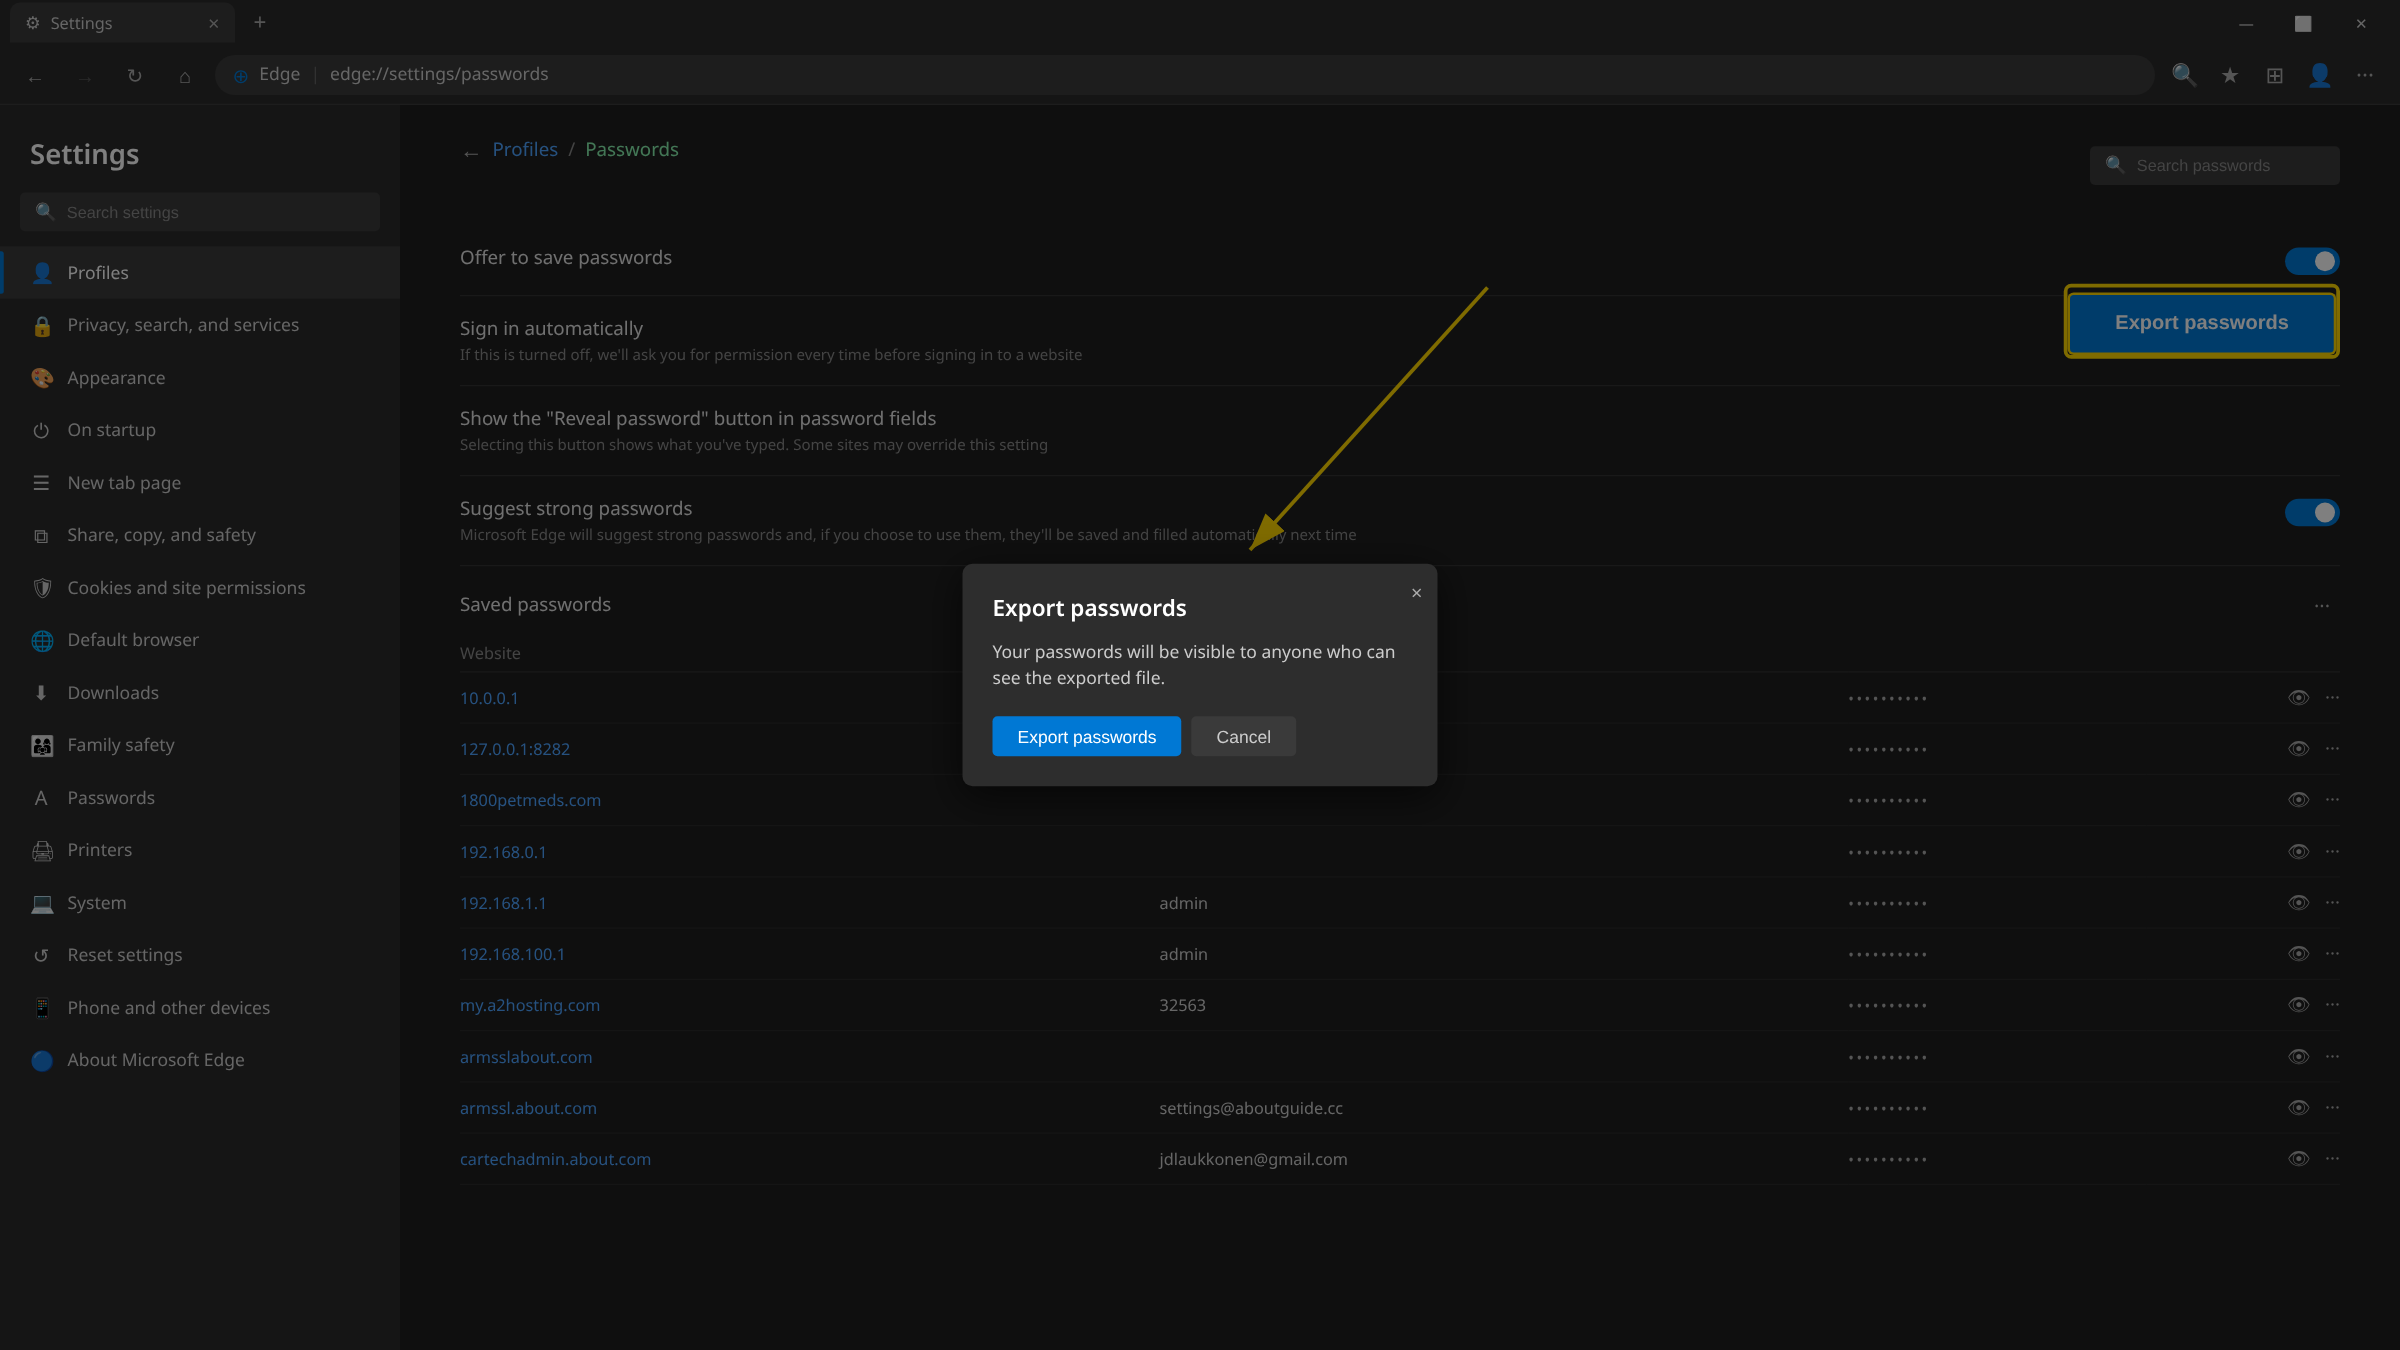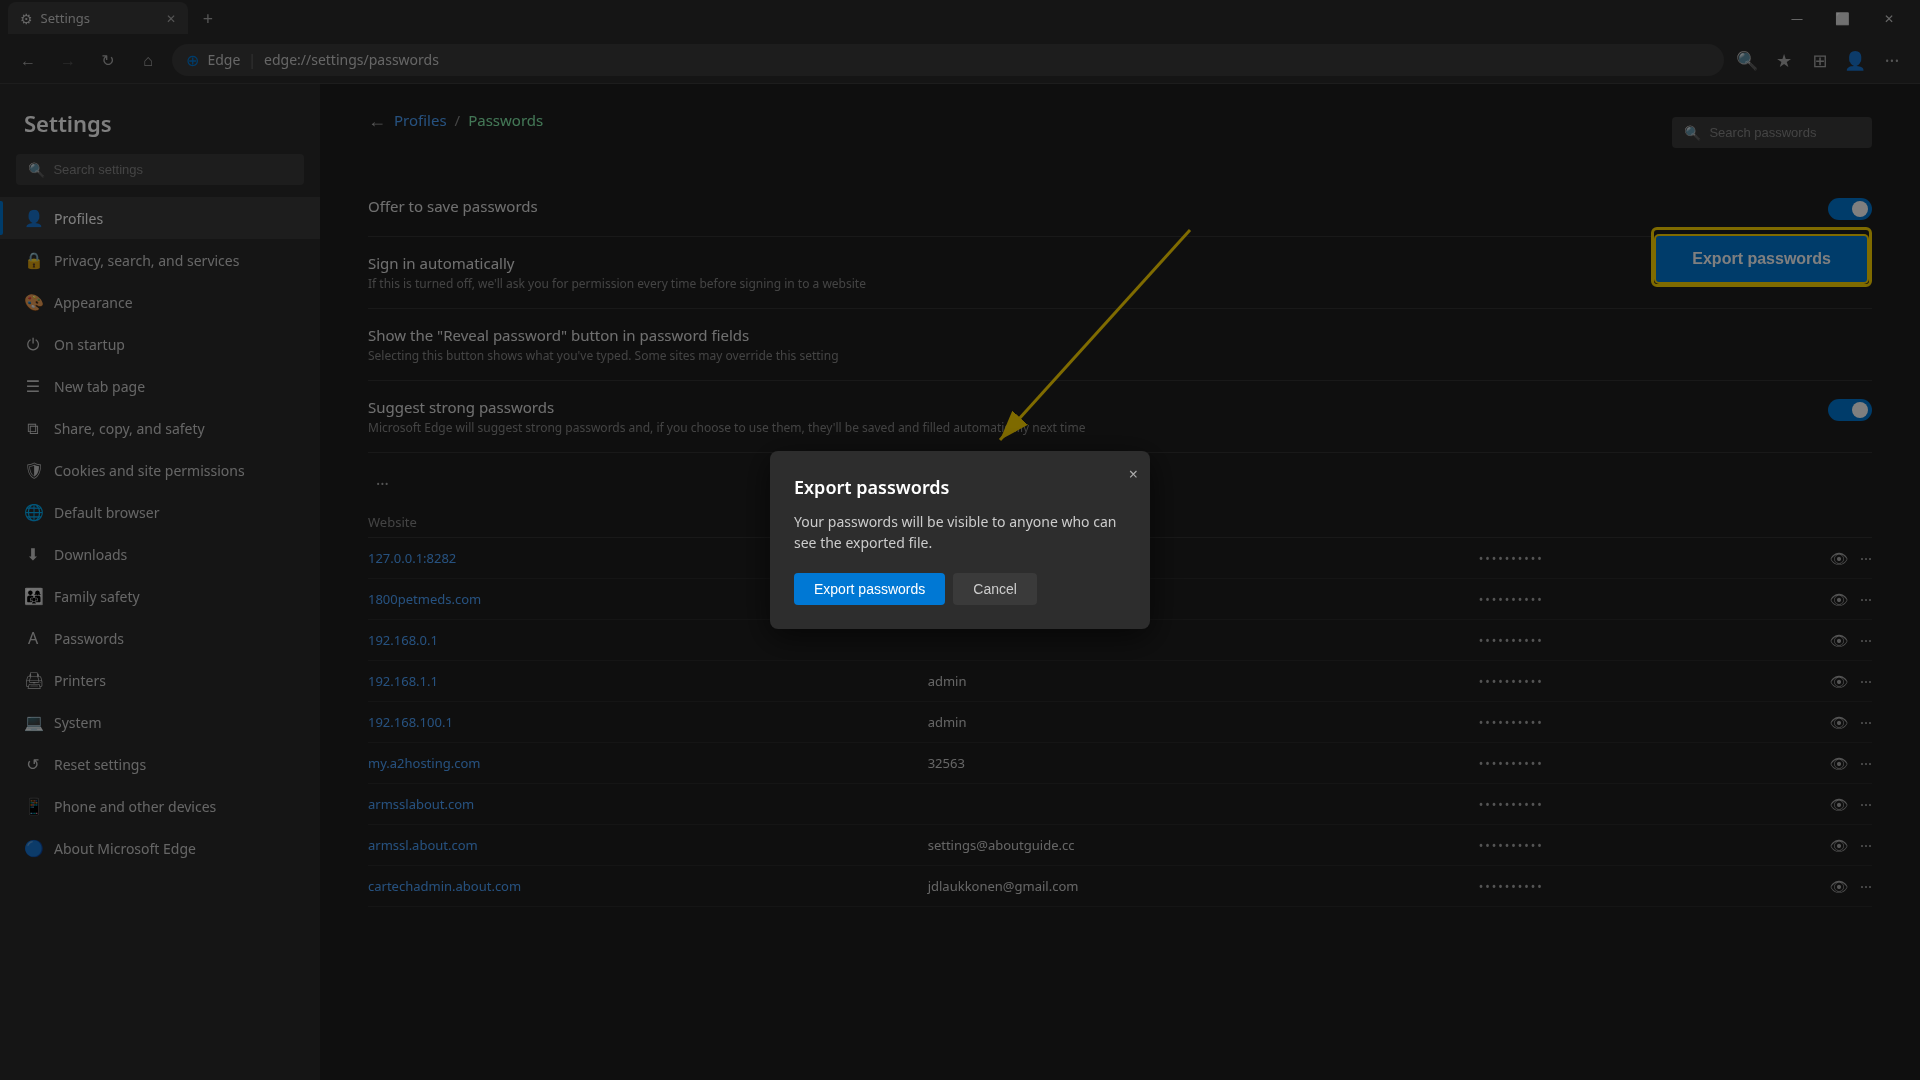--- a/index.html
+++ b/index.html
@@ -565,33 +565,43 @@
         <div class="setting-label">Suggest strong passwords</div>
         <div class="setting-desc">Microsoft Edge will suggest strong passwords and, if you choose to use them, they'll be saved and filled automatically next time</div>
       </div>
       <div class="toggle">
         <div class="track"></div>
         <div class="thumb"></div>
       </div>
     </div>
 
     <div class="saved-section-header">
+      <div class="saved-section-title">Saved passwords</div>
       <span class="three-dots">···</span>
     </div>
 
     <table class="password-table">
       <thead>
         <tr>
           <th>Website</th>
           <th></th>
           <th></th>
           <th></th>
         </tr>
       </thead>
       <tbody id="passwords-tbody">
+      <tr>
+      <td class="website">10.0.0.1</td>
+      <td></td>
+      <td class="dots">••••••••••</td>
+      <td style="text-align:right;">
+        <span class="action-icon">👁</span>
+        <span class="action-icon" style="margin-left:8px;">···</span>
+      </td>
+    </tr>
           <tr>
       <td class="website">127.0.0.1:8282</td>
       <td></td>
       <td class="dots">••••••••••</td>
       <td style="text-align:right;">
         <span class="action-icon">👁</span>
         <span class="action-icon" style="margin-left:8px;">···</span>
       </td>
     </tr>
           <tr>

